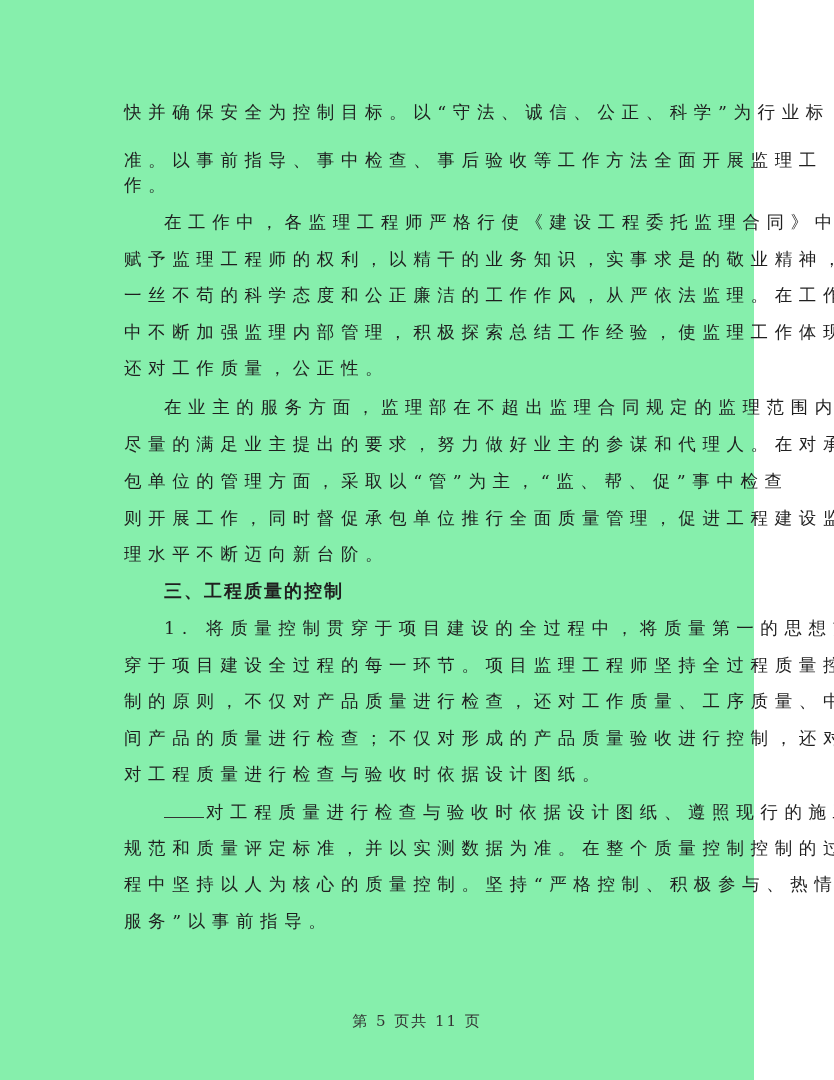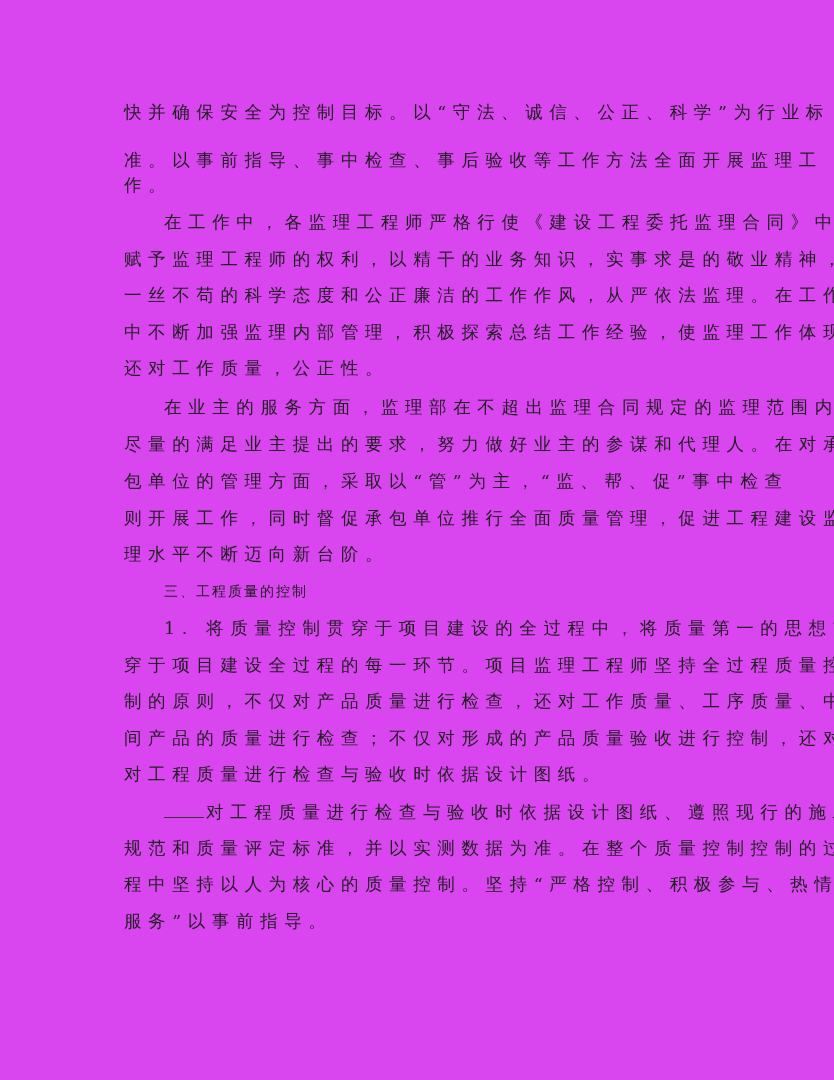--- a/index.html
+++ b/index.html
@@ -1,22 +1,22 @@
 <!DOCTYPE html>
 <html><head>
   <meta charset="utf-8">
   <style>
     html, body { margin: 0; padding: 0; background: #ffffff; }
     body { width: 834px; height: 1080px; position: relative; overflow: hidden;
            font-family: "DejaVu Serif", "Liberation Serif", serif; color: #1a1a1a; }
-    .page { position: absolute; left: 0; top: 0; width: 834px; height: 1080px; background: #d946ef; }
+    .page { position: absolute; left: 0; top: 0; width: 754px; height: 1080px; background: #86efac; }
     .line { position: absolute; left: 124px; white-space: nowrap; font-size: 17.5px;
             letter-spacing: 6.6px; line-height: 22px; color: #1f1f1f; }
     .indent { left: 164px; }
-    .heading { font-weight: normal; letter-spacing: 2px; font-size: 14px; }
+    .heading { font-weight: bold; letter-spacing: 2px; font-size: 18px; }
     .blank { display: inline-block; width: 40px; border-bottom: 1px solid #333; height: 16px;
              vertical-align: baseline; margin-right: 2px; }
     .footer { position: absolute; top: 1012px; left: 0; width: 834px; text-align: center;
               font-size: 15px; letter-spacing: 2px; color: #333; }
   </style>
 </head>
 <body>
 
 <div class="page">
 
@@ -45,13 +45,14 @@
   <div class="line" style="top:763px">对工程质量进行检查与验收时依据设计图纸。</div>
 
   <div class="line indent" style="top:801px">
     <span class="blank"></span><span>对工程质量进行检查与验收时依据设计图纸、遵照现行的施工</span>
   </div>
   <div class="line" style="top:837px">规范和质量评定标准，并以实测数据为准。在整个质量控制控制的过</div>
   <div class="line" style="top:873px">程中坚持以人为核心的质量控制。坚持“严格控制、积极参与、热情</div>
   <div class="line" style="top:910px">服务”以事前指导。</div>
 
 
+  <div class="footer">第 5 页共 11 页</div>
 </div>
 
 </body></html>

